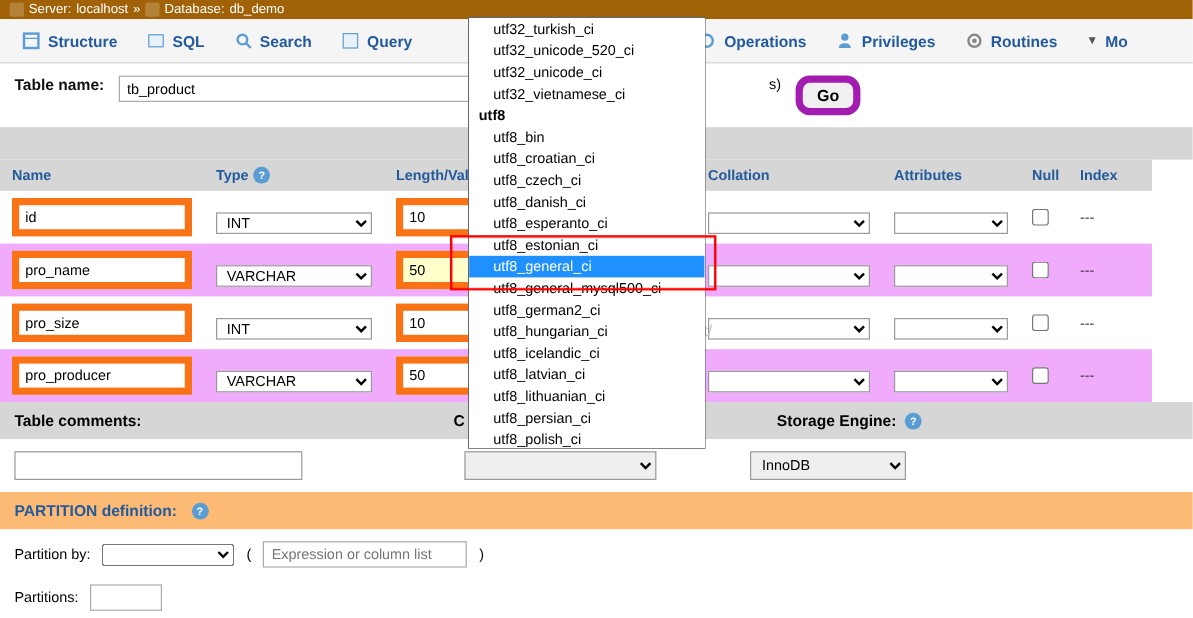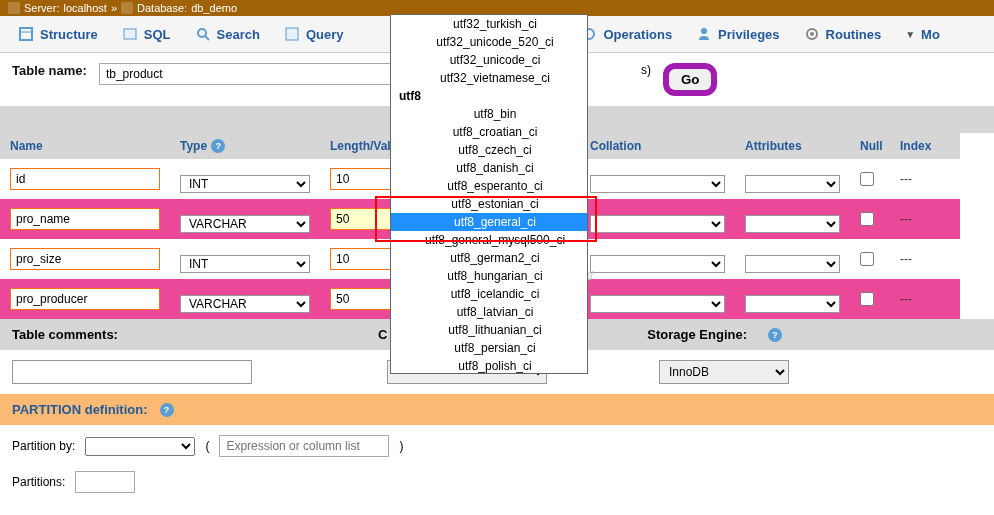--- a/index.html
+++ b/index.html
@@ -16,43 +16,43 @@
     .form-label { font-weight: bold; font-size: 13px; color: #111; }
     .text-input { border: 1px solid #aaa; padding: 3px 6px; font-size: 12px; }
     .go-btn { border: 6px solid #a21caf; border-radius: 12px; background: #f0f0f0; padding: 3px 12px; font-weight: bold; cursor: pointer; }
     
     .section-header { background: #d6d6d6; text-align: center; padding: 6px; font-weight: bold; font-size: 13px; color: #235a9c; display: flex; align-items: center; justify-content: center; gap: 6px; }
     .help-icon { width: 14px; height: 14px; border-radius: 50%; background: #5a9cd4; color: #fff; display: inline-flex; align-items: center; justify-content: center; font-size: 9px; font-weight: bold; }
     
     .grid { display: grid; grid-template-columns: 170px 150px 100px 160px 155px 115px 40px 70px; }
     .grid-header { background: #d6d6d6; padding: 6px 10px; font-weight: bold; font-size: 12px; color: #235a9c; display: flex; align-items: center; gap: 4px; }
     .grid-cell { padding: 6px 10px; display: flex; align-items: center; }
-    .grid-cell.alt { background: #ec4899; }
+    .grid-cell.alt { background: #f0abfc; }
     .grid-cell.highlight input { background: #ffffcc; }
-    .grid-cell input[type="text"] { width: 100%; border: 1px solid #f97316; padding: 3px 5px; font-size: 12px; }
+    .grid-cell input[type="text"] { width: 100%; border: 6px solid #f97316; padding: 3px 5px; font-size: 12px; }
     .grid-cell select { width: 100%; border: 1px solid #999; padding: 0 4px; font-size: 12px; background: #fff; margin-top: 10px; }
     .dropdown-indicator { width: 14px; background: #333; color: #fff; display: flex; align-items: center; justify-content: center; font-size: 8px; }
     
     .checkbox { width: 14px; height: 14px; }
     .index-val { color: #333; }
     
     .comments-row { background: #d6d6d6; padding: 8px 12px; display: flex; align-items: center; gap: 20px; font-weight: bold; font-size: 13px; }
     .comments-inputs { background: #fff; padding: 10px 12px; display: flex; gap: 20px; }
     .comments-inputs input, .comments-inputs select { border: 1px solid #999; padding: 3px 5px; font-size: 12px; }
     
     .partition-header { background: #fdba74; padding: 8px 12px; font-weight: bold; color: #235a9c; font-size: 13px; display: flex; align-items: center; gap: 12px; }
     .partition-body { padding: 10px 12px; display: flex; flex-direction: column; gap: 14px; }
     .partition-line { display: flex; align-items: center; gap: 10px; }
     
     
     .dropdown-overlay { position: absolute; top: 14px; left: 390px; width: 198px; background: #fff; border: 1px solid #666; z-index: 100; max-height: 360px; overflow-y: auto; font-size: 12px; }
     .dropdown-overlay::-webkit-scrollbar { width: 16px; }
     .dropdown-overlay::-webkit-scrollbar-track { background: #eee; }
     .dropdown-overlay::-webkit-scrollbar-thumb { background: #999; }
-    .dd-item { padding: 2px 8px 2px 20px; cursor: default; text-align: center; }
+    .dd-item { padding: 2px 8px 2px 20px; cursor: default; }
     .dd-group { padding: 2px 8px; font-weight: bold; }
     .dd-item.selected { background: #1e90ff; color: #fff; }
     
     .red-box { position: absolute; top: 196px; left: 375px; width: 222px; height: 46px; border: 2px solid red; z-index: 101; pointer-events: none; }
     
     .watermark { position: absolute; top: 268px; left: 480px; color: #bbb; font-size: 13px; z-index: 50; pointer-events: none; }
   </style>
 </head>
 <body>
 
@@ -250,29 +250,29 @@
       </div>
     <div class="grid-cell alt">
         <span class="index-val">---</span>
       </div>
   </div>
   </div>
 
 <div class="comments-row">
   <span>Table comments:</span>
   <span style="margin-left:240px">C</span>
-  <span style="margin-left:240px;display:flex;align-items:flex-end;gap:21px">
+  <span style="margin-left:240px;display:flex;align-items:flex-end;gap:7px">
     <span>Storage Engine:</span>
     <span class="help-icon">?</span>
   </span>
 </div>
 <div class="comments-inputs">
   <input type="text" style="width: 240px;">
   <select style="width:160px;margin-left:115px"><option></option></select>
-  <select style="width:130px;margin-left:92px"><option>InnoDB</option></select>
+  <select style="width:130px;margin-left:58px"><option>InnoDB</option></select>
 </div>
 
 <div class="partition-header">
   <span>PARTITION definition:</span>
   <span class="help-icon">?</span>
 </div>
 <div class="partition-body">
   <div class="partition-line">
     <span>Partition by:</span>
     <select style="width:110px"><option></option></select>

